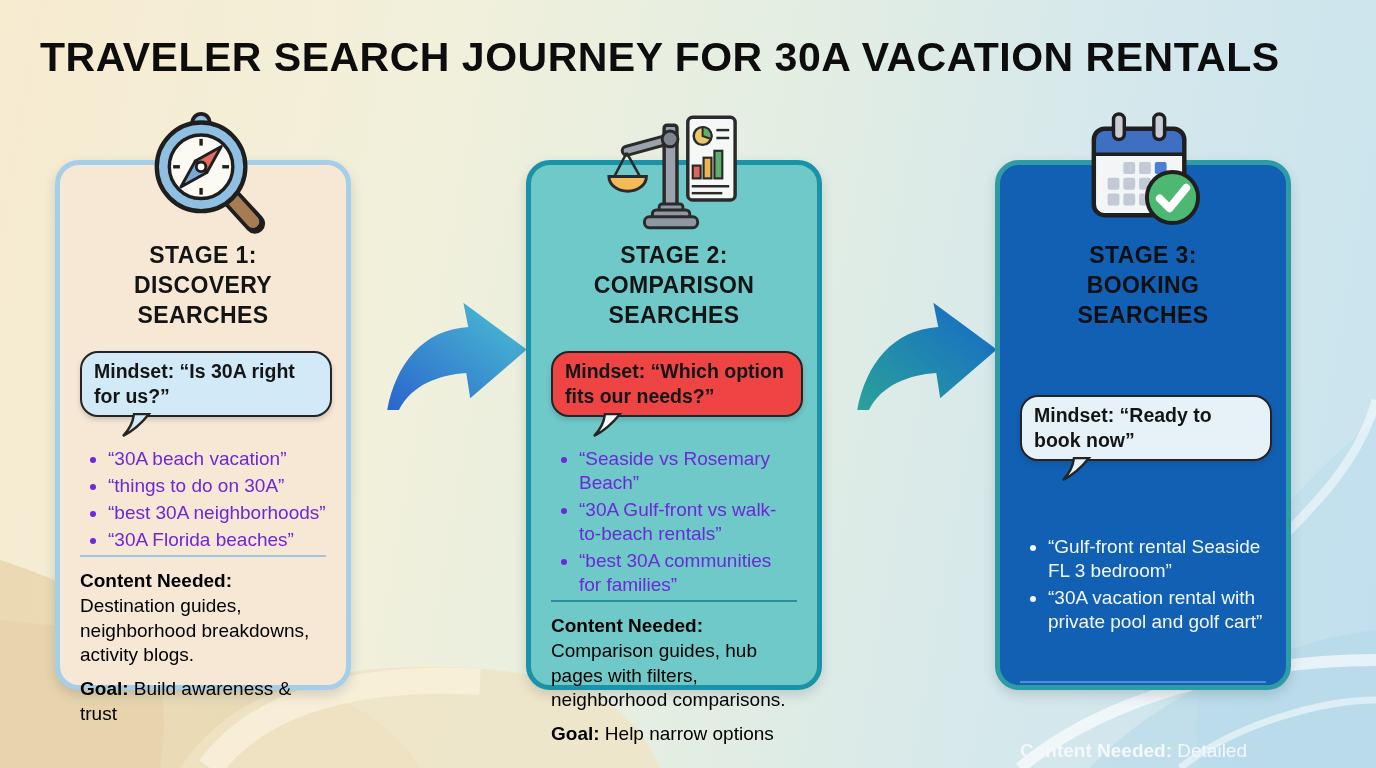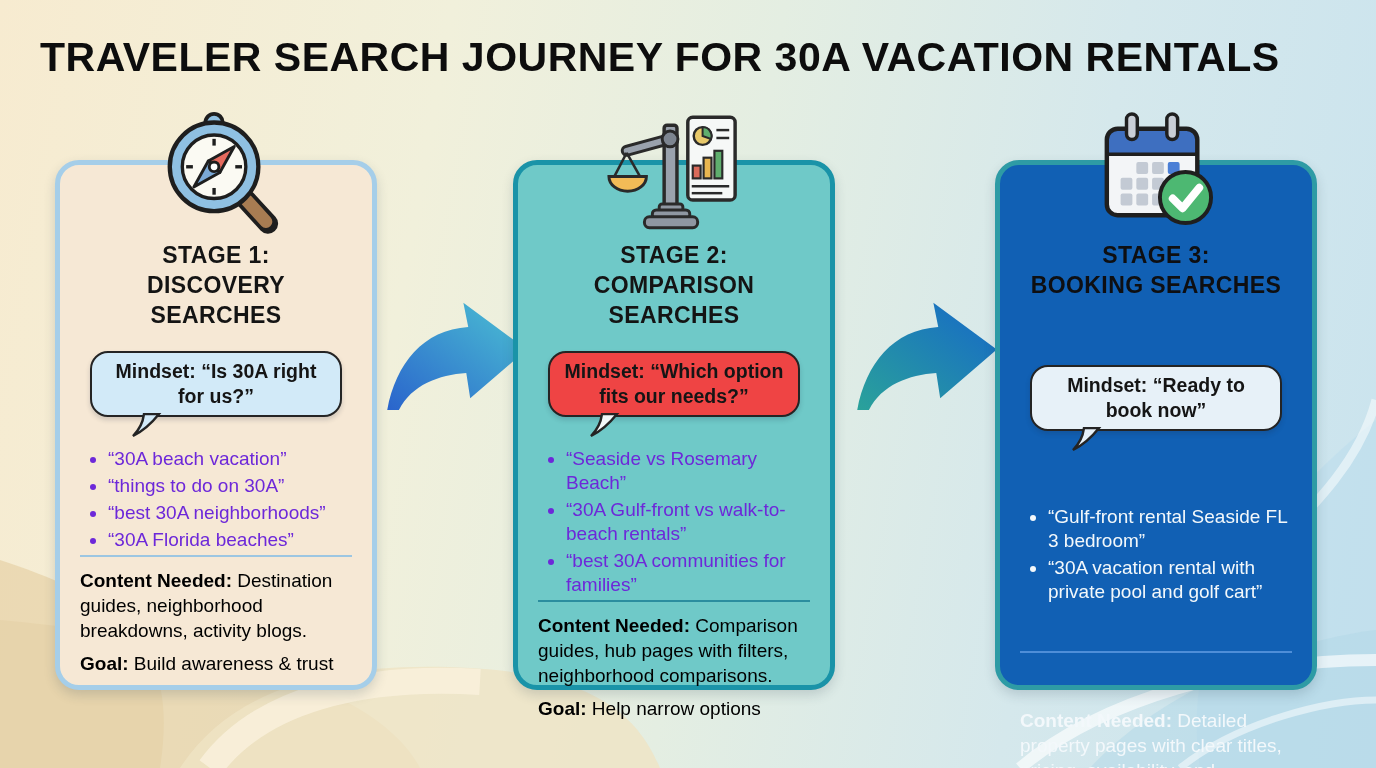--- a/index.html
+++ b/index.html
@@ -13,42 +13,42 @@
   .bg-decor { position:absolute; left:0; top:0; width:1376px; height:768px; pointer-events:none; }
 
   .page-title {
     position:absolute; top:34px; left:12px; width:100%;
     text-align:left; font-size:41px; font-weight:800; letter-spacing:.5px;
     color:#0d0d0d;
     margin-left:28px;
   }
 
   .card {
-    position:absolute; top:160px; width:322px; height:530px;
+    position:absolute; top:160px; width:296px; height:530px;
     border-radius:24px; display:flex; flex-direction:column;
     padding:0 20px 18px 20px;
     box-shadow:0 5px 12px rgba(40,60,80,.18);
   }
   .stage-1 { left:55px;  background:#f6e8d5; border:5px solid #a5cee9; }
-  .stage-2 { left:513px; background:#6fc9c8; border:5px solid #1a93a8; }
+  .stage-2 { left:526px; background:#6fc9c8; border:5px solid #1a93a8; }
   .stage-3 { left:995px; background:#1160b4; border:5px solid #2e9ba5; color:#f3f8fb;gap:44px; }
 
   .icon-wrap { position:absolute; top:-56px; left:50%; transform:translateX(-50%); }
 
   .stage-title {
     margin-top:76px; text-align:center; font-size:23px; font-weight:700;
     letter-spacing:.4px; line-height:1.3; color:#141414;
   }
   .stage-3 .stage-title { color:#0e0f12; }
 
   .bubble {
     position:relative; margin:20px auto 0 auto; width:252px; min-height:66px;
     border:2px solid #242424; border-radius:18px;
     display:flex; align-items:center; justify-content:center;
-    text-align:center; font-weight:700; font-size:19.5px; line-height:1.28;
+    font-weight:700; font-size:19.5px; line-height:1.28;
     padding:8px 12px; color:#151515;
     box-shadow:0 3px 5px rgba(30,40,60,.18);
   }
   .bubble-1 { background:#d2eaf8; }
   .bubble-2 { background:#ef4444; }
   .bubble-3 { background:#e7f1f8; }
   .tail { position:absolute; left:38px; bottom:-23px; width:32px; height:25px; }
 
   ul.searches { margin:30px 0 0 6px; padding-left:22px; font-size:19px; line-height:1.27; }
   ul.searches li { margin-bottom:3px; }

